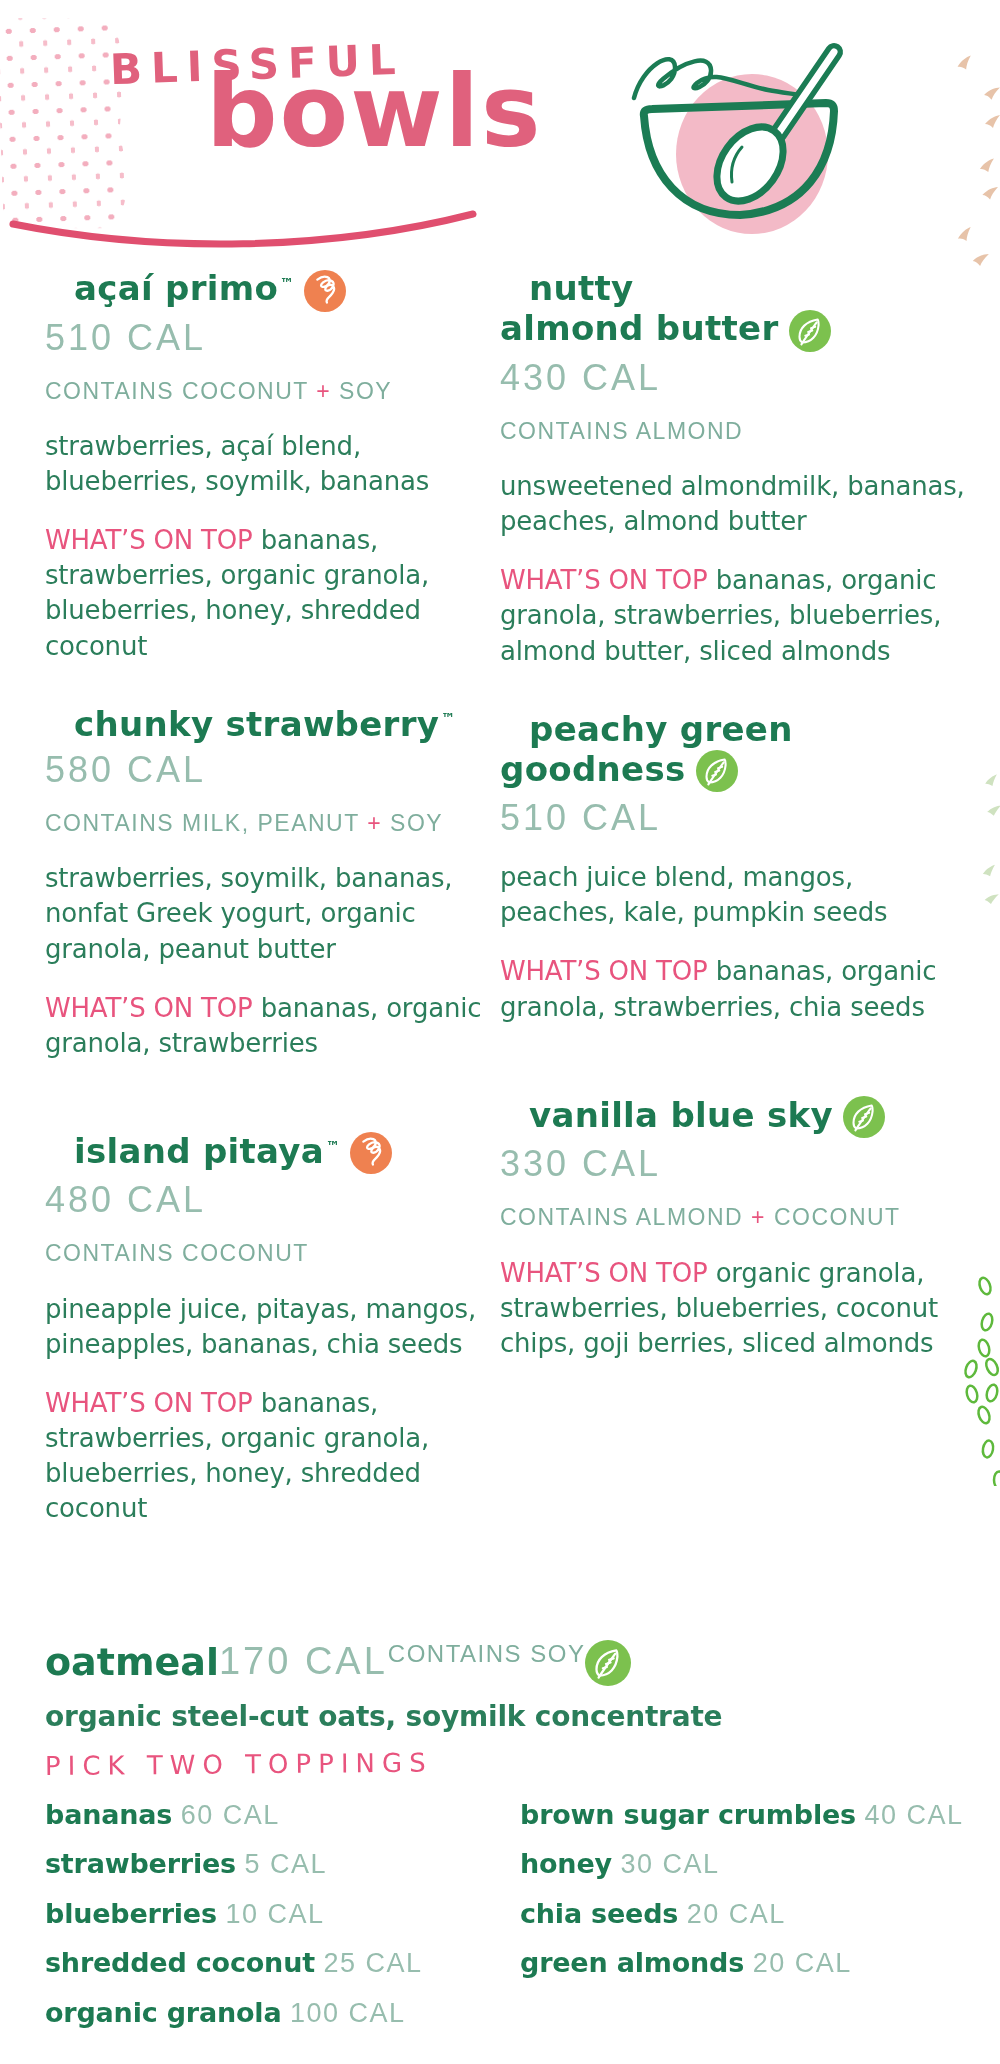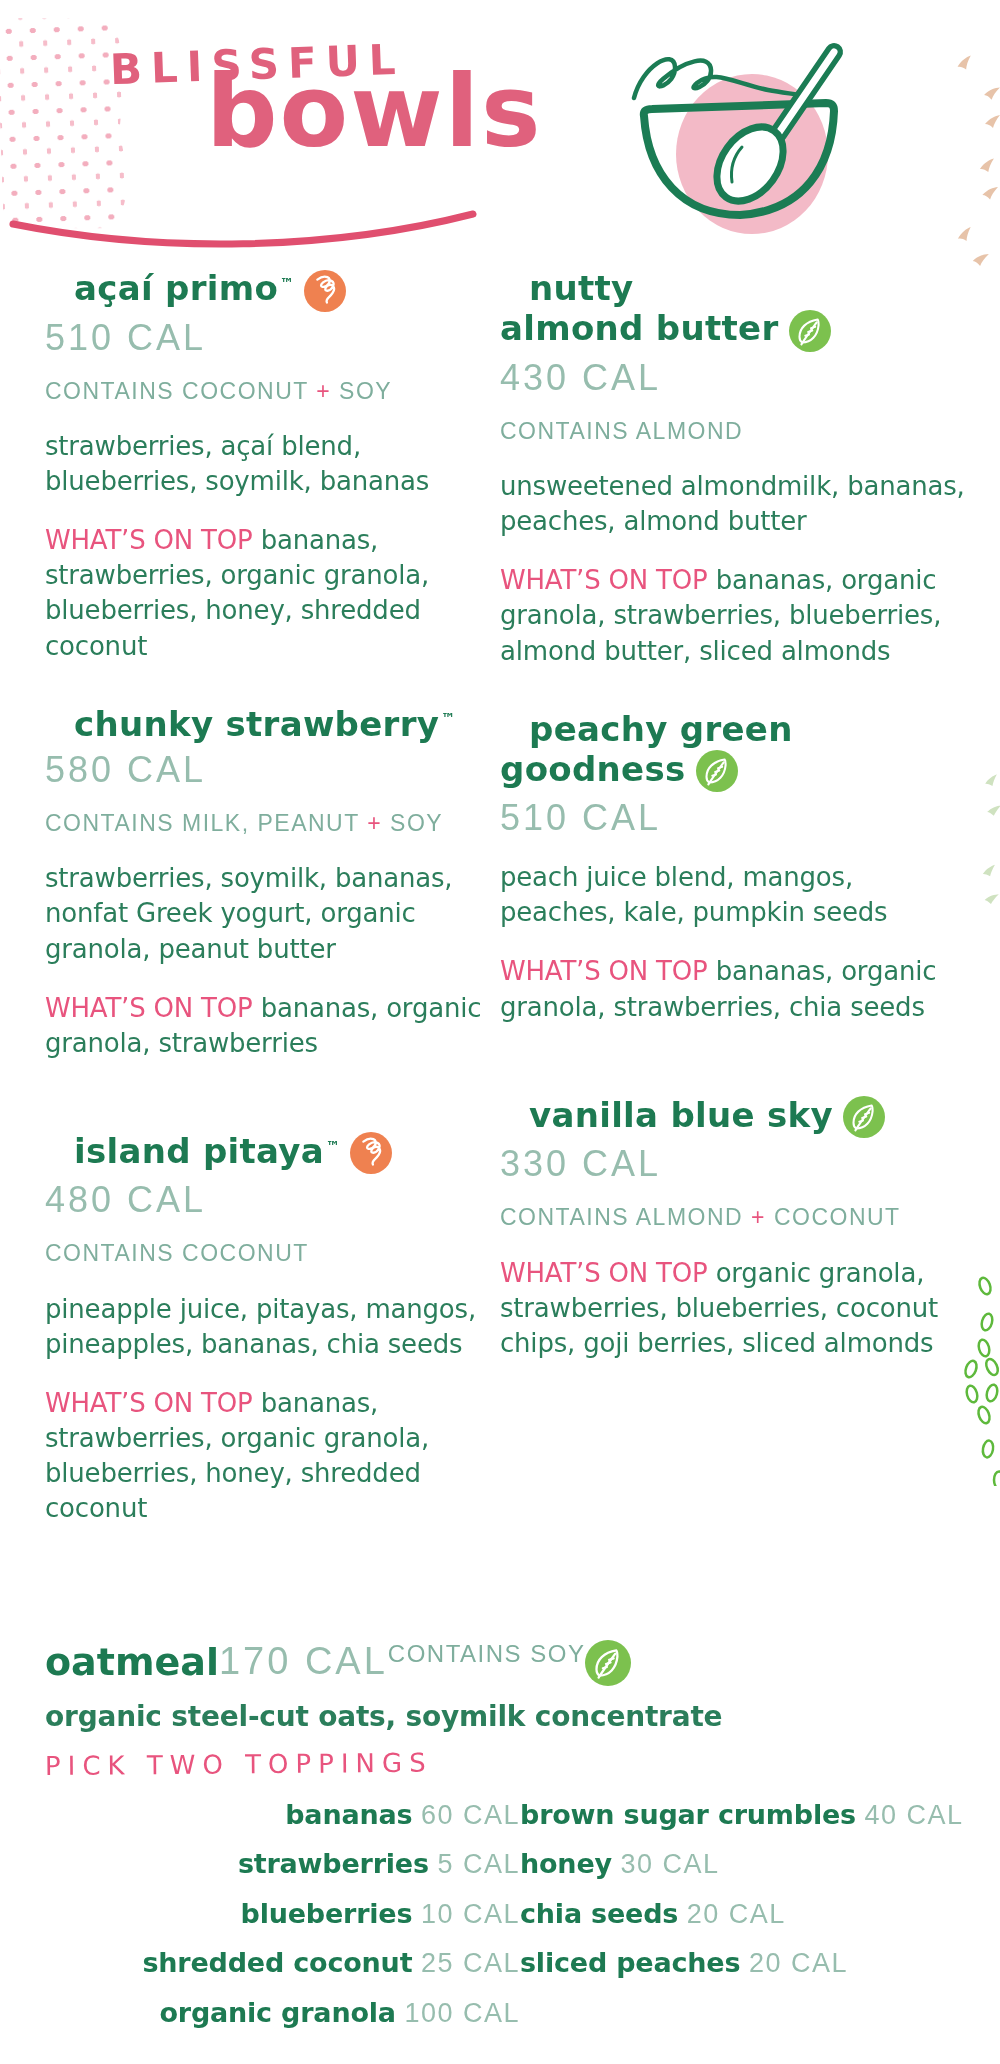--- a/index.html
+++ b/index.html
@@ -63,21 +63,21 @@
   
   .oatmeal{position:absolute;left:45px;top:1640px;width:925px;}
   .oat-head{display:flex;align-items:flex-start;}
   .oat-title{font-size:38px;font-weight:700;color:#1d7a52;}
   .oat-cal{font-size:38px;font-weight:300;color:#97bdae;letter-spacing:3px;font-family:"Liberation Sans",sans-serif;}
   .oat-contains{font-size:24px;font-weight:400;color:#7fae9d;letter-spacing:1.5px;font-family:"Liberation Sans",sans-serif;}
   .oat-head .icon{width:46px;height:46px;margin-left:0;}
   .oat-desc{margin-top:14px;font-size:28px;font-weight:700;color:#2b7e5b;letter-spacing:-.2px;}
   .oat-pick{margin-top:14px;font-size:26px;font-weight:400;color:#e8547e;letter-spacing:7px;transform:rotate(-.5deg);}
   .oat-toppings{margin-top:22px;display:flex;}
-  .top-col-left{width:475px;text-align:right;}
+  .top-col-left{width:475px;}
   .top-col-right{flex:1;}
   .topping-row{margin-bottom:17px;font-size:27px;line-height:1.2;}
   .topping-name{font-weight:700;color:#1d7a52;letter-spacing:-.2px;}
   .topping-cal{font-weight:300;color:#97bdae;letter-spacing:1.5px;font-family:"Liberation Sans",sans-serif;}
 </style>
 </head>
 <body>
 
 <div class="dots-pattern"></div>
 
@@ -270,16 +270,16 @@
       <div class="topping-row"><span class="topping-name">bananas</span> <span class="topping-cal">60 CAL</span></div>
       <div class="topping-row"><span class="topping-name">strawberries</span> <span class="topping-cal">5 CAL</span></div>
       <div class="topping-row"><span class="topping-name">blueberries</span> <span class="topping-cal">10 CAL</span></div>
       <div class="topping-row"><span class="topping-name">shredded coconut</span> <span class="topping-cal">25 CAL</span></div>
       <div class="topping-row"><span class="topping-name">organic granola</span> <span class="topping-cal">100 CAL</span></div>
     </div>
     <div class="top-col-right">
       <div class="topping-row"><span class="topping-name">brown sugar crumbles</span> <span class="topping-cal">40 CAL</span></div>
       <div class="topping-row"><span class="topping-name">honey</span> <span class="topping-cal">30 CAL</span></div>
       <div class="topping-row"><span class="topping-name">chia seeds</span> <span class="topping-cal">20 CAL</span></div>
-      <div class="topping-row"><span class="topping-name">sliced peaches</span> <span class="topping-cal">20 CAL</span></div>
+      <div class="topping-row"><span class="topping-name">green almonds</span> <span class="topping-cal">20 CAL</span></div>
     </div>
   </div>
 </div>
 
 </body></html>

